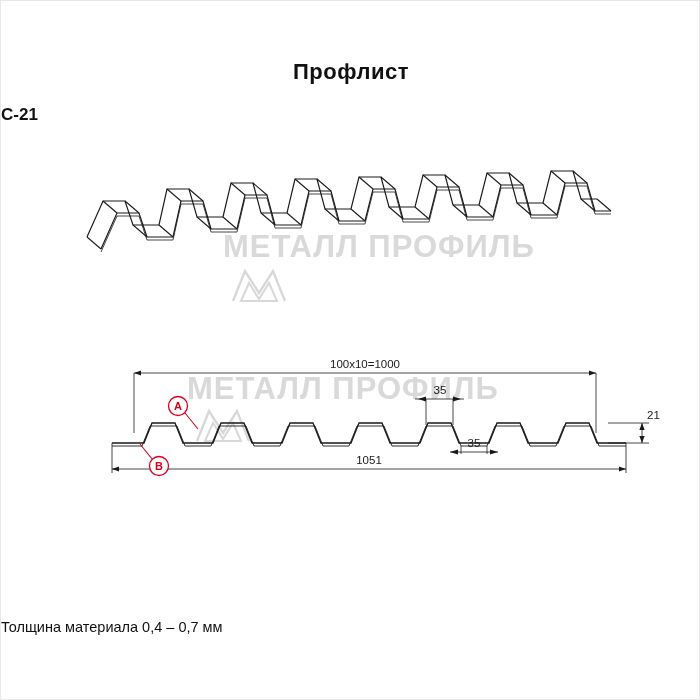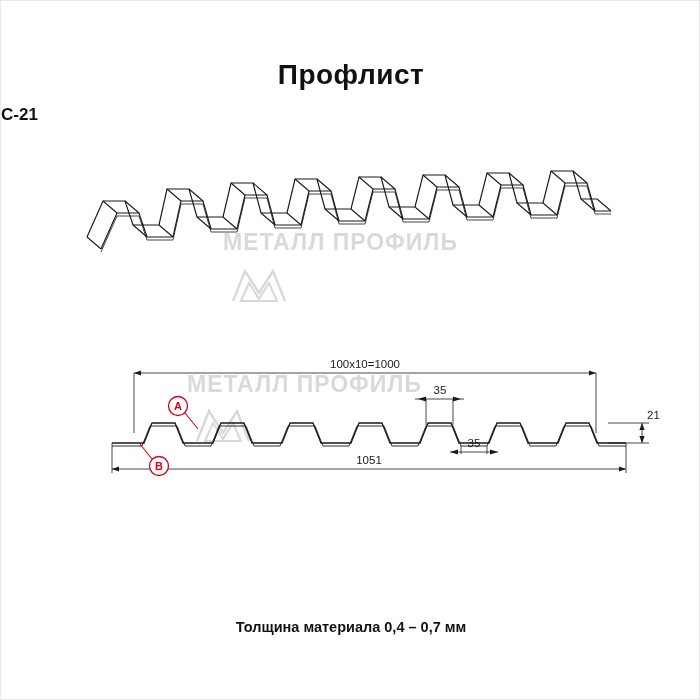--- a/index.html
+++ b/index.html
@@ -21,21 +21,21 @@
     height: 700px;
     box-sizing: border-box;
     border: 1px solid #e8e8e8;
   }
   .title {
     position: absolute;
     top: 58px;
     left: 0;
     width: 700px;
     text-align: center;
-    font-size: 28px;
+    font-size: 22px;
     font-weight: bold;
     letter-spacing: 0.5px;
     color: #111111;
   }
   .subtitle {
     position: absolute;
     top: 104px;
     left: 0;
     width: 700px;
     text-align: left;
@@ -55,31 +55,30 @@
     top: 350px;
     left: 73px;
     width: 590px;
     height: 150px;
   }
   .footer {
     position: absolute;
     top: 618px;
     left: 0;
     width: 700px;
-    text-align: center;
     font-size: 14.5px;
-    font-weight: bold;
+    font-weight: normal;
     color: #111111;
   }
   .watermark {
     position: absolute;
     pointer-events: none;
     color: #d8d8d8;
     font-weight: bold;
-    font-size: 23px;
+    font-size: 31px;
     letter-spacing: 1px;
     white-space: nowrap;
     opacity: 0.95;
     text-align: right;
   }
   .wm1 { top: 228px; left: 222px; }
   .wm2 { top: 370px; left: 186px; }
   .wm-ico {
     position: absolute;
     pointer-events: none;

